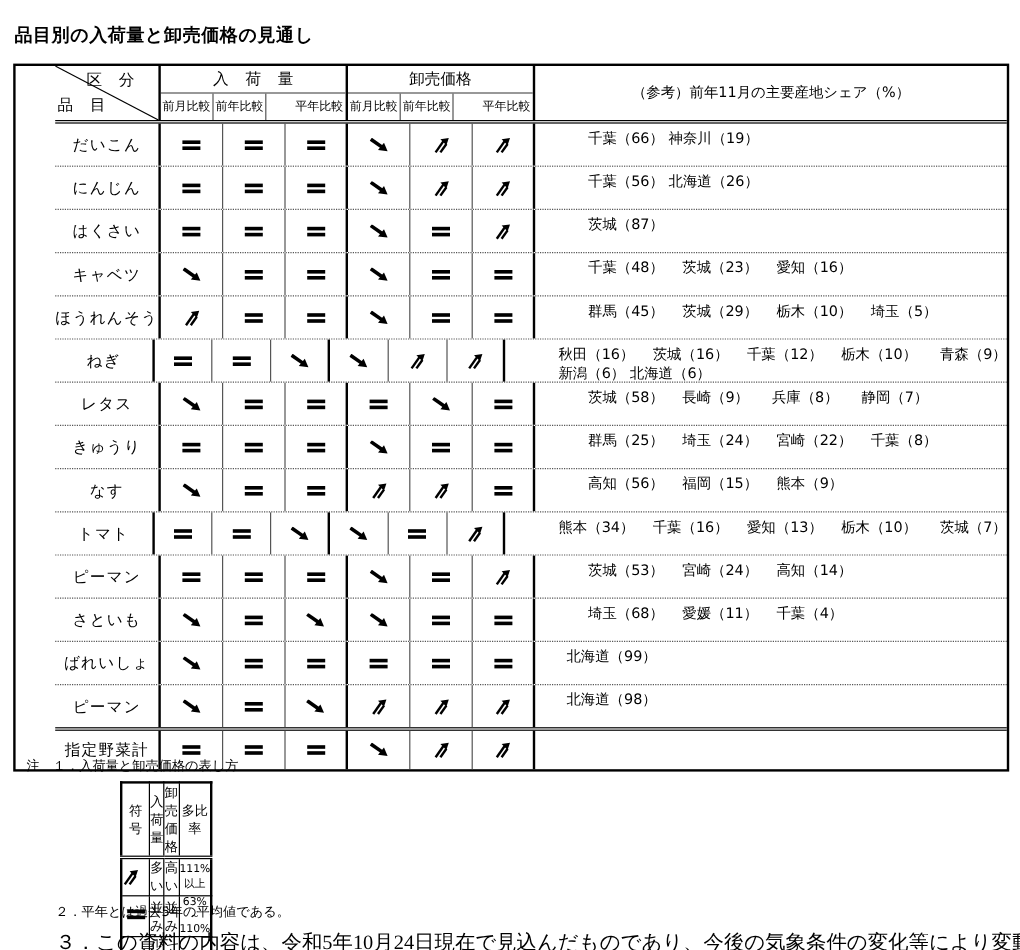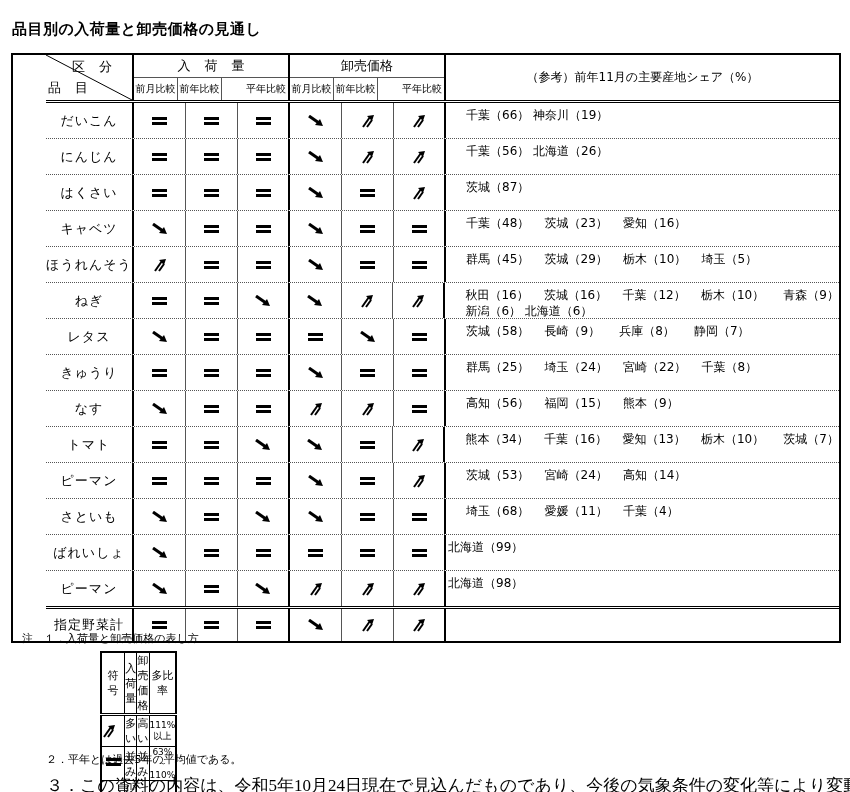--- a/index.html
+++ b/index.html
@@ -7,21 +7,21 @@
          font-family:"DejaVu Sans", "Liberation Sans", sans-serif; color:#000; }
   .title { position:absolute; left:12px; top:20px; font-size:15px; font-weight:bold; letter-spacing:0.5px; }
 
   
   .main { position:absolute; left:11px; top:53px; width:830px; border:2px solid #000; box-sizing:border-box;padding-left:33px; }
   .row { display:flex; position:relative; }
   .cell { box-sizing:border-box; display:flex; align-items:center; justify-content:center; }
   .c-name { width:88px; border-right:2px solid #000; }
   .c-v { width:52px; border-right:1px solid #555; }
   .c-v.last-group { border-right:2px solid #000; }
-  .c-share { flex:1; justify-content:flex-start; align-items:flex-start; }
+  .c-share { flex:1; justify-content:flex-start; align-items:flex-start;margin-left:24px; }
   .hdr-block { border-bottom:3px double #000; display:flex; }
   .hdr-left { width:88px; height:45px; border-right:2px solid #000; position:relative; box-sizing:border-box; font-size:13px; }
   .hdr-left svg { position:absolute; left:0; top:0; }
   .hdr-left .kubun { position:absolute; right:6px; top:3px; letter-spacing:14px; }
   .hdr-left .hinmoku { position:absolute; left:2px; bottom:3px; letter-spacing:14px;margin-top:16px; }
   .grp { width:156px; display:flex; flex-direction:column; box-sizing:border-box; }
   .grp.nyuka { border-right:2px solid #000; }
   .grp.price { border-right:2px solid #000; }
   .grp-title { height:23px; border-bottom:1px solid #555; display:flex; align-items:center; justify-content:center; font-size:13px; box-sizing:border-box; }
   .grp-title.spaced { letter-spacing:14px; padding-left:14px; }

